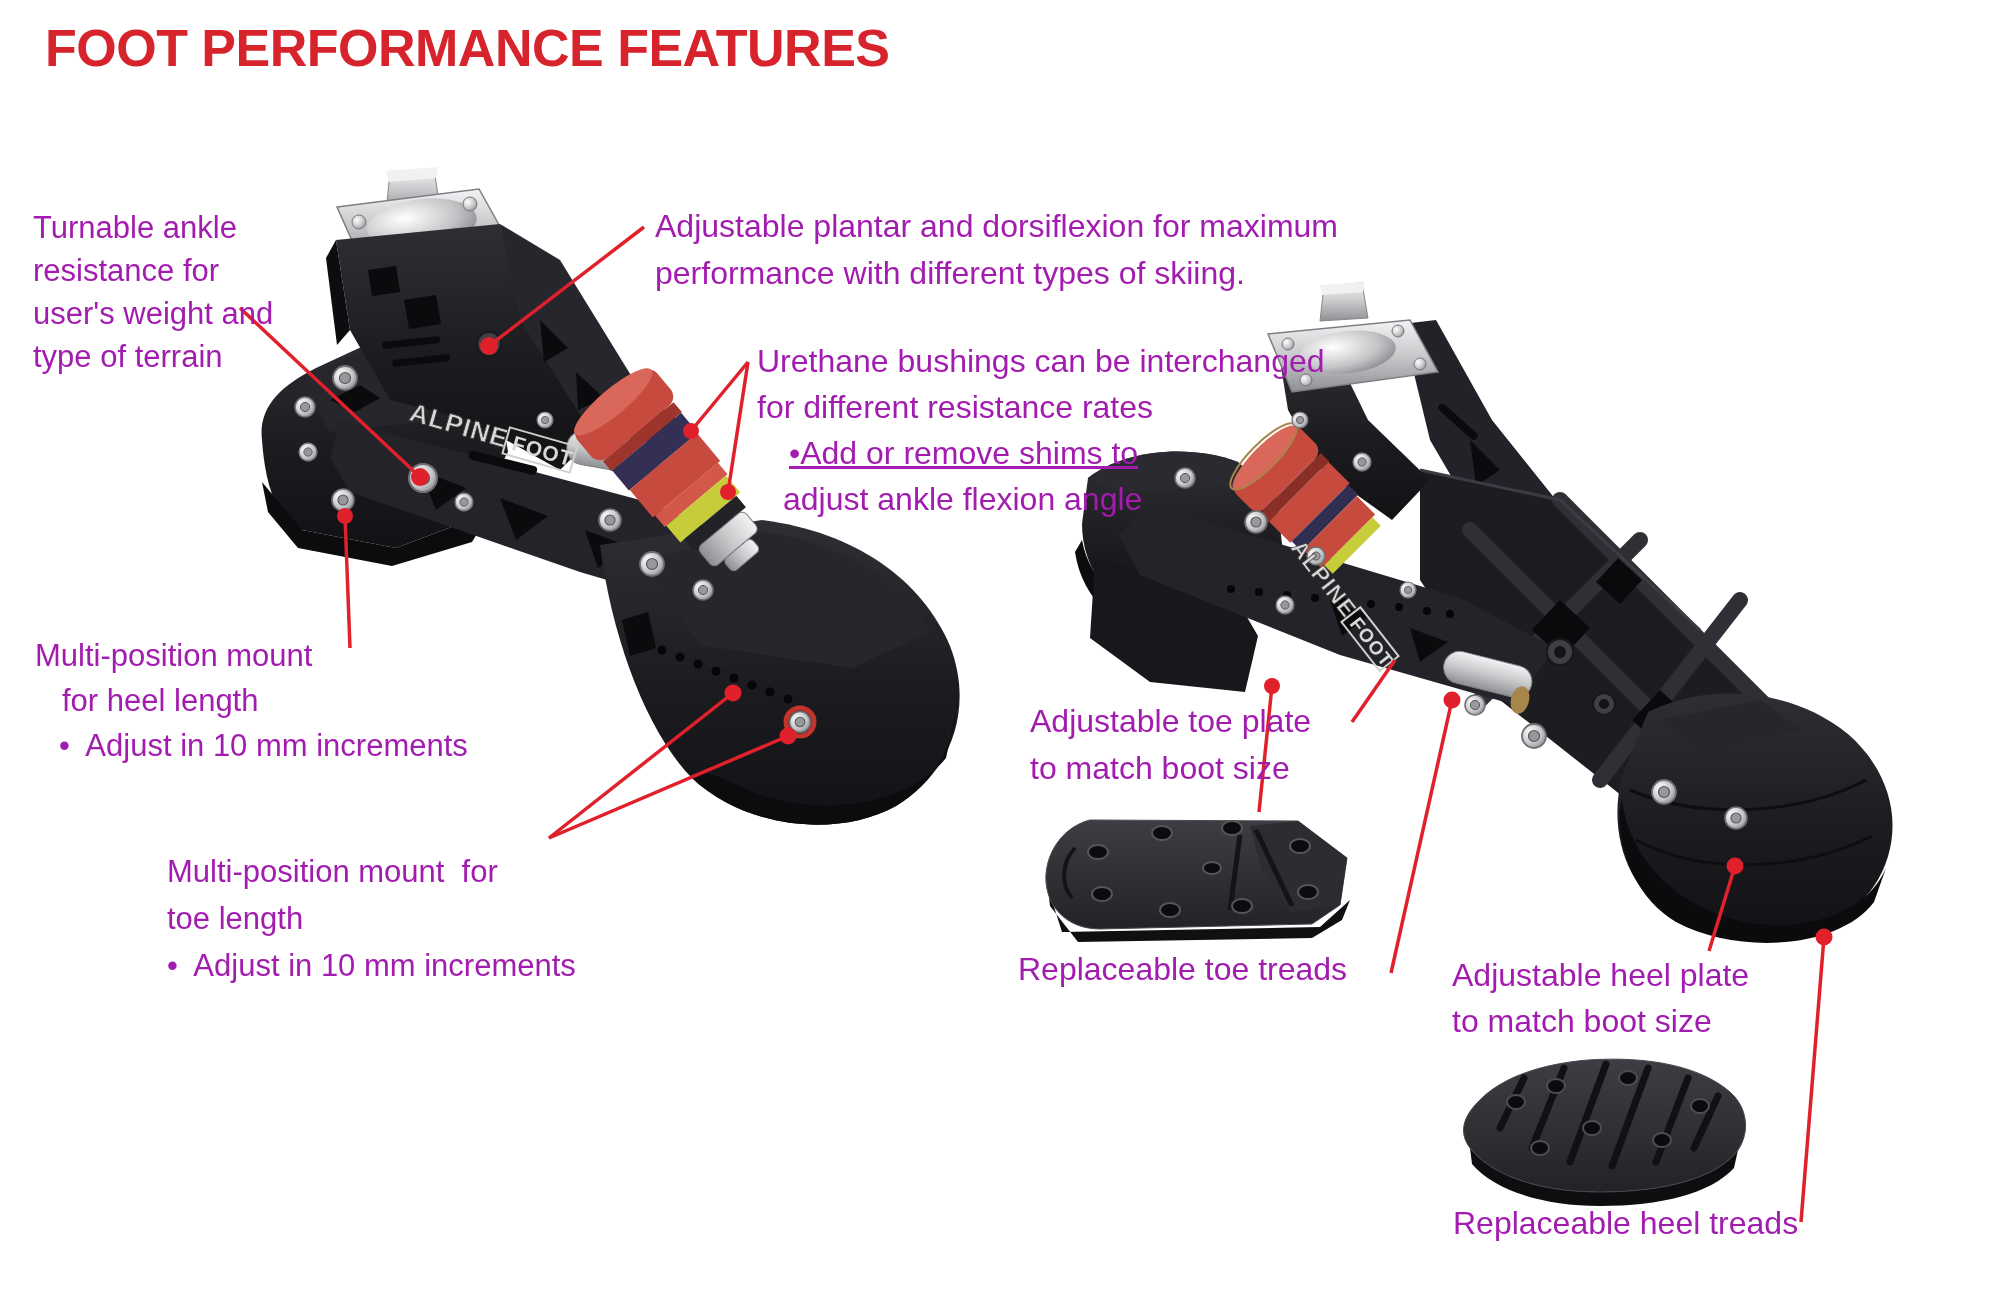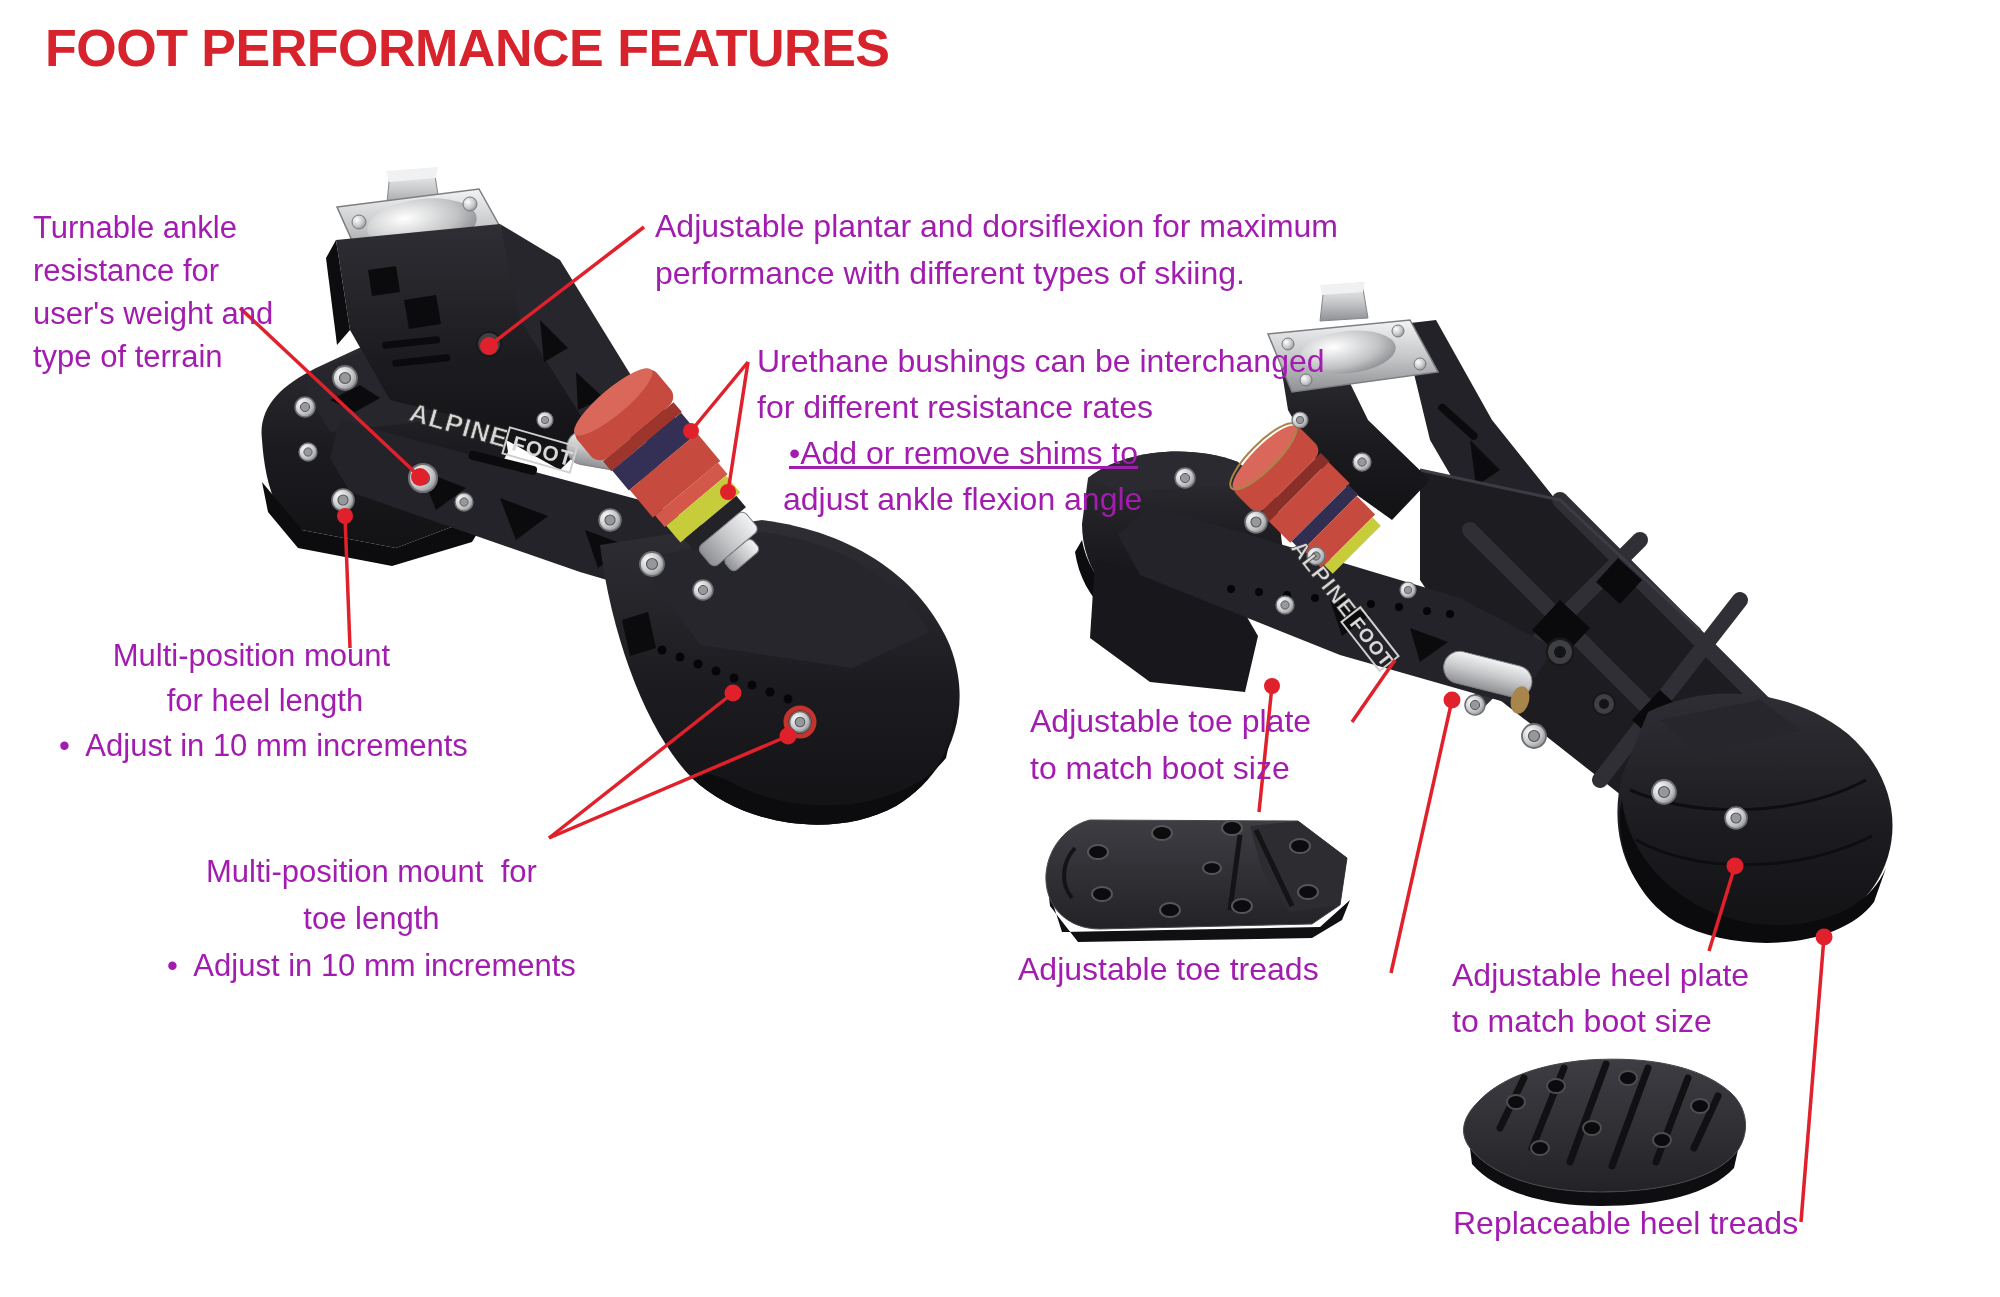--- a/index.html
+++ b/index.html
@@ -324,39 +324,39 @@
     <div class="line">performance with different types of skiing.</div>
   </div>
 
   <div class="label" style="left:757px;top:338px;font-size:32px;line-height:46px;">
     <div class="line">Urethane bushings can be interchanged</div>
     <div class="line">for different resistance rates</div>
     <div class="line" style="margin-left:32px;text-decoration:underline;">•Add or remove shims to</div>
     <div class="line" style="margin-left:26px;">adjust ankle flexion angle</div>
   </div>
 
-  <div class="label" style="left:35px;top:633px;font-size:31px;line-height:45px;text-align:center;">
+  <div class="label" style="left:35px;top:633px;font-size:31px;line-height:45px;">
     <div class="line">Multi-position mount</div>
     <div class="line" style="margin-left:27px;">for heel length</div>
     <div class="line" style="margin-left:24px;">•  Adjust in 10 mm increments</div>
   </div>
 
-  <div class="label" style="left:167px;top:848px;font-size:31px;line-height:47px;text-align:center;">
+  <div class="label" style="left:167px;top:848px;font-size:31px;line-height:47px;">
     <div class="line">Multi-position mount  for</div>
     <div class="line">toe length</div>
     <div class="line">•  Adjust in 10 mm increments</div>
   </div>
 
   <div class="label" style="left:1030px;top:698px;font-size:32px;line-height:47px;">
     <div class="line">Adjustable toe plate</div>
     <div class="line">to match boot size</div>
   </div>
 
   <div class="label" style="left:1018px;top:946px;font-size:32px;line-height:46px;">
-    <div class="line">Adjustable toe treads</div>
+    <div class="line">Replaceable toe treads</div>
   </div>
 
   <div class="label" style="left:1452px;top:952px;font-size:32px;line-height:46px;">
     <div class="line">Adjustable heel plate</div>
     <div class="line">to match boot size</div>
   </div>
 
   <div class="label" style="left:1434px;top:1200px;font-size:32px;line-height:46px;margin-left:19px;">
     <div class="line">Replaceable heel treads</div>
   </div>

